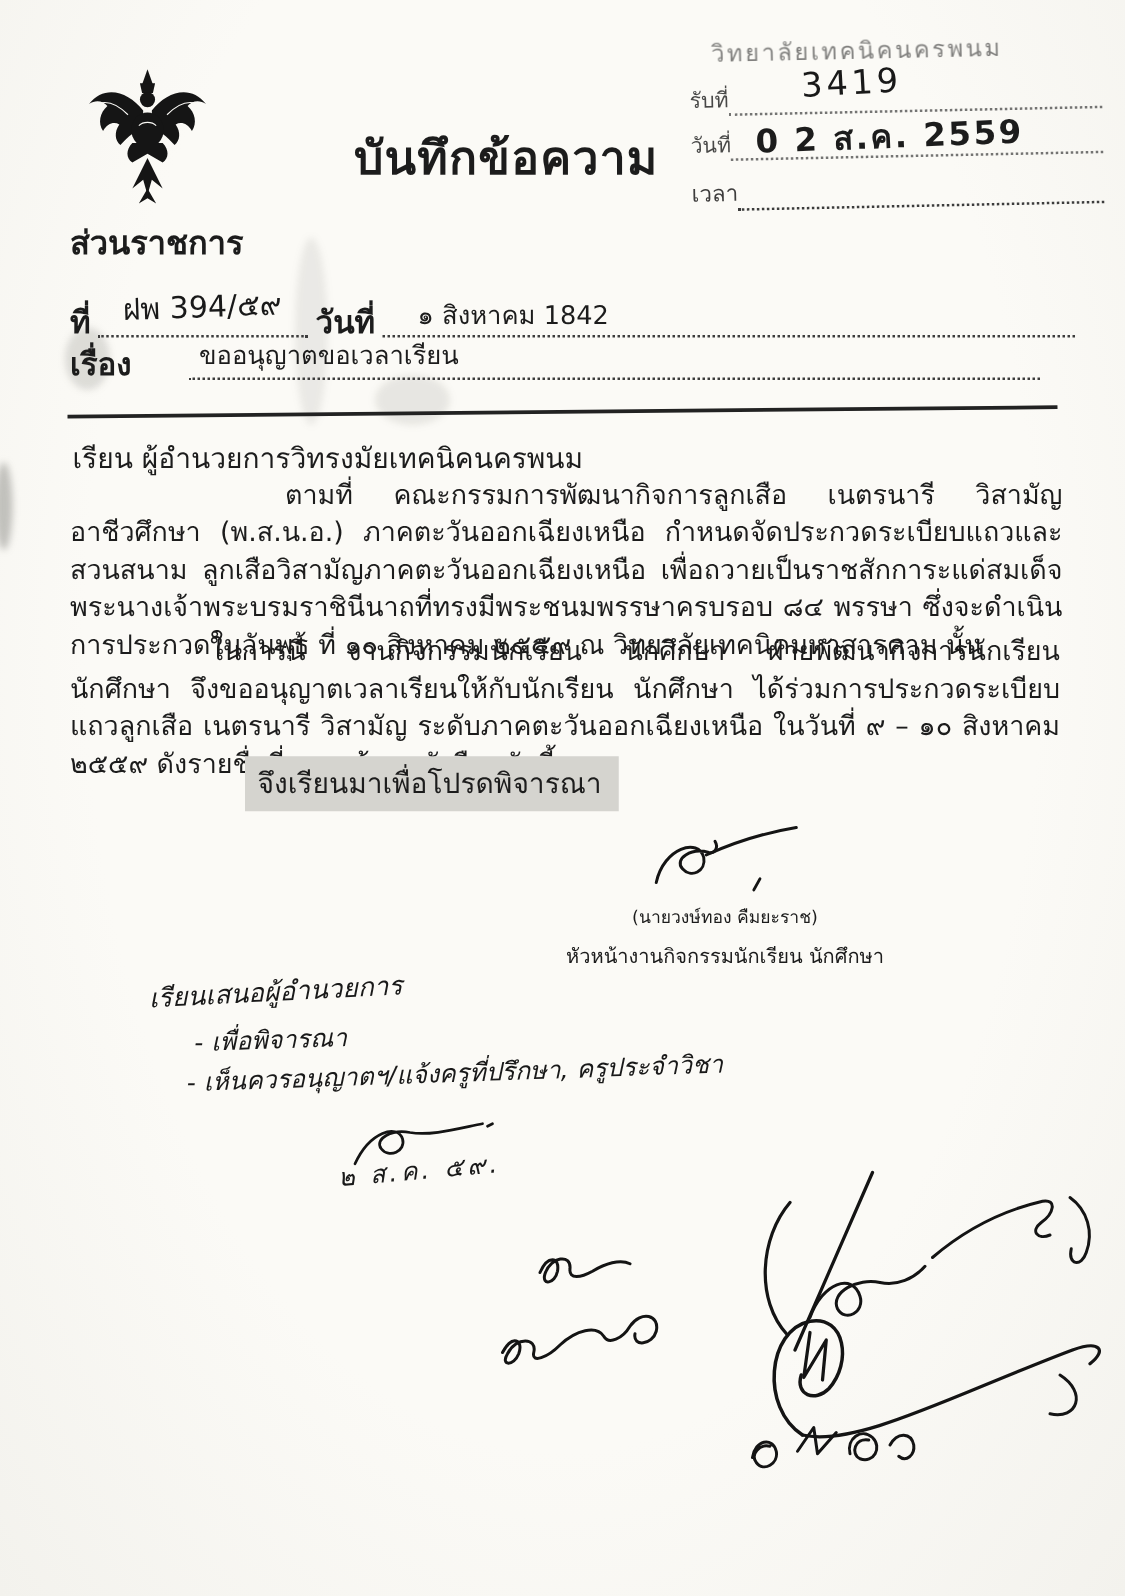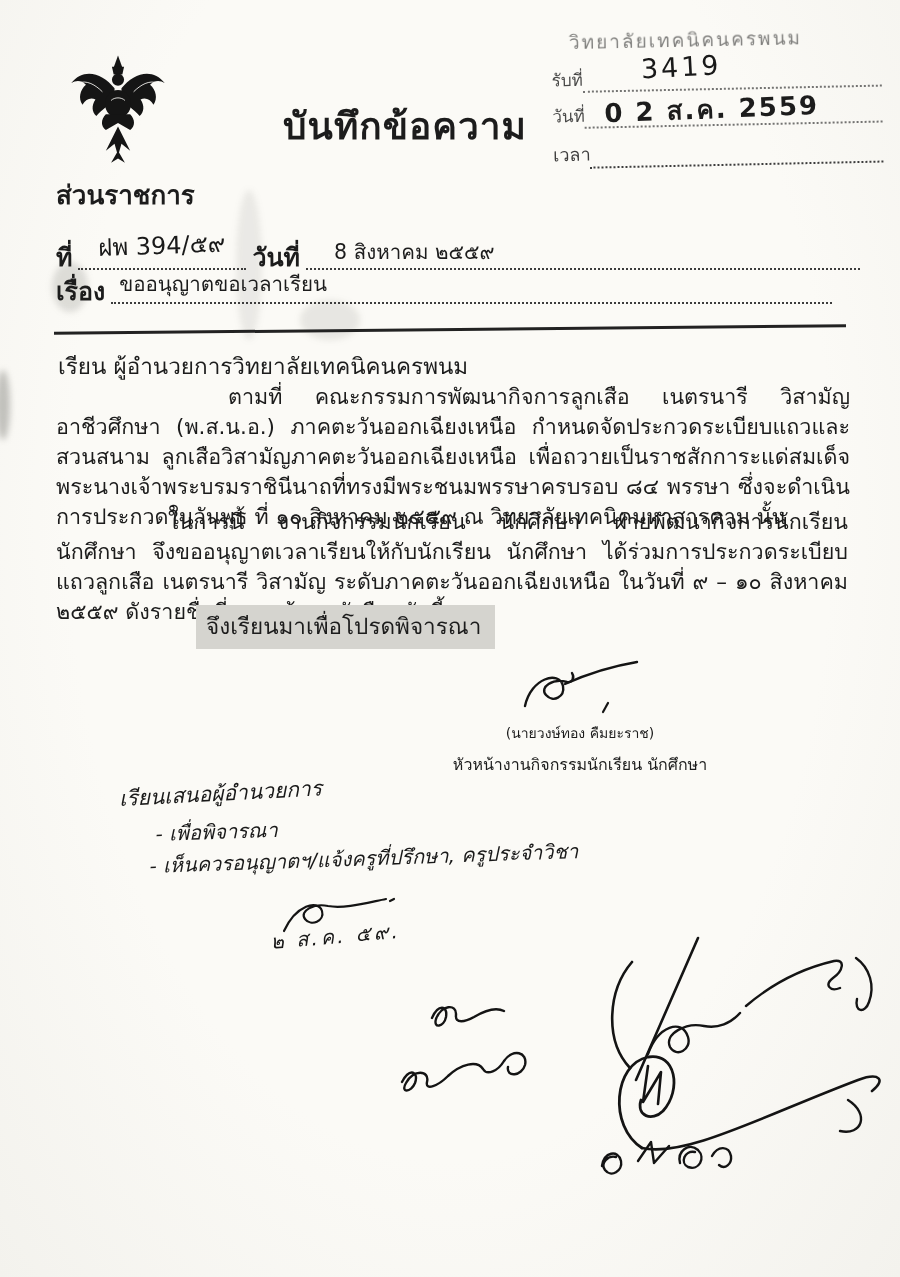--- a/index.html
+++ b/index.html
@@ -84,34 +84,34 @@
     <span class="lbl" style="font-size:26px;">ส่วนราชการ</span>
   </div>
 
   <div class="abs row" style="left:56px;top:228px;width:804px;">
     <span class="lbl">ที่</span>
     <span class="dotted" style="width:168px;text-align:center;">
       <span class="hand" style="display:inline-block;font-size:24px;transform:rotate(-2deg);padding-bottom:1px;">ฝพ 394/๕๙</span>
     </span>
     <span class="lbl" style="margin-left:6px;">วันที่</span>
     <span class="dotted row" style="flex:1;">
-      <span class="val" style="padding:0 0 2px 28px;">8 สิงหาคม ๒๕๕๙</span>
+      <span class="val" style="padding:0 0 2px 28px;">๑ สิงหาคม 1842</span>
     </span>
   </div>
 
-  <div class="abs row" style="left:56px;top:272px;width:776px;">
+  <div class="abs row" style="left:56px;top:272px;width:776px;gap:40px;">
     <span class="lbl">เรื่อง</span>
     <span class="dotted row" style="flex:1;">
       <span class="val" style="padding:0 0 4px 8px;">ขออนุญาตขอเวลาเรียน</span>
     </span>
   </div>
 
   <div class="abs" style="left:54px;top:328px;width:792px;height:2.6px;background:#222;transform:rotate(-0.55deg);"></div>
 
-  <div class="abs" style="left:58px;top:348px;font-size:22.5px;font-weight:500;">เรียน ผู้อำนวยการวิทยาลัยเทคนิคนครพนม</div>
+  <div class="abs" style="left:58px;top:348px;font-size:22.5px;font-weight:500;">เรียน ผู้อำนวยการวิทรงมัยเทคนิคนครพนม</div>
 
   <div class="abs para" style="left:56px;top:382px;width:794px;text-indent:172px;">ตามที่ คณะกรรมการพัฒนากิจการลูกเสือ เนตรนารี วิสามัญอาชีวศึกษา (พ.ส.น.อ.) ภาคตะวันออกเฉียงเหนือ กำหนดจัดประกวดระเบียบแถวและสวนสนาม ลูกเสือวิสามัญภาคตะวันออกเฉียงเหนือ เพื่อถวายเป็นราชสักการะแด่สมเด็จพระนางเจ้าพระบรมราชินีนาถที่ทรงมีพระชนมพรรษาครบรอบ ๘๔ พรรษา ซึ่งจะดำเนินการประกวดในวันพุธ ที่ ๑๐ สิงหาคม ๒๕๕๙ ณ วิทยาลัยเทคนิคมหาสารคาม นั้น</div>
 
   <div class="abs para" style="left:56px;top:507px;width:792px;text-indent:112px;">ในการนี้ งานกิจกรรมนักเรียน นักศึกษา ฝ่ายพัฒนากิจการนักเรียน นักศึกษา จึงขออนุญาตเวลาเรียนให้กับนักเรียน นักศึกษา ได้ร่วมการประกวดระเบียบแถวลูกเสือ เนตรนารี วิสามัญ ระดับภาคตะวันออกเฉียงเหนือ ในวันที่ ๙ – ๑๐ สิงหาคม ๒๕๕๙ ดังรายชื่อที่แนบพร้อมหนังสือฉบับนี้</div>
 
   <div class="abs" style="left:196px;top:605px;background:#d5d4cf;padding:3px 14px 5px 10px;font-size:22.5px;">จึงเรียนมาเพื่อโปรดพิจารณา</div>
 
   <div class="abs" style="left:515px;top:658px;width:130px;height:62px;">
     <svg class="ink" viewBox="0 0 130 62" width="130" height="62">
       <path d="M10 48 C16 20 44 12 48 28 C50 39 38 45 31 37 C24 29 38 20 52 24 C57 25 60 20 57 15" stroke-width="2.4"></path>

